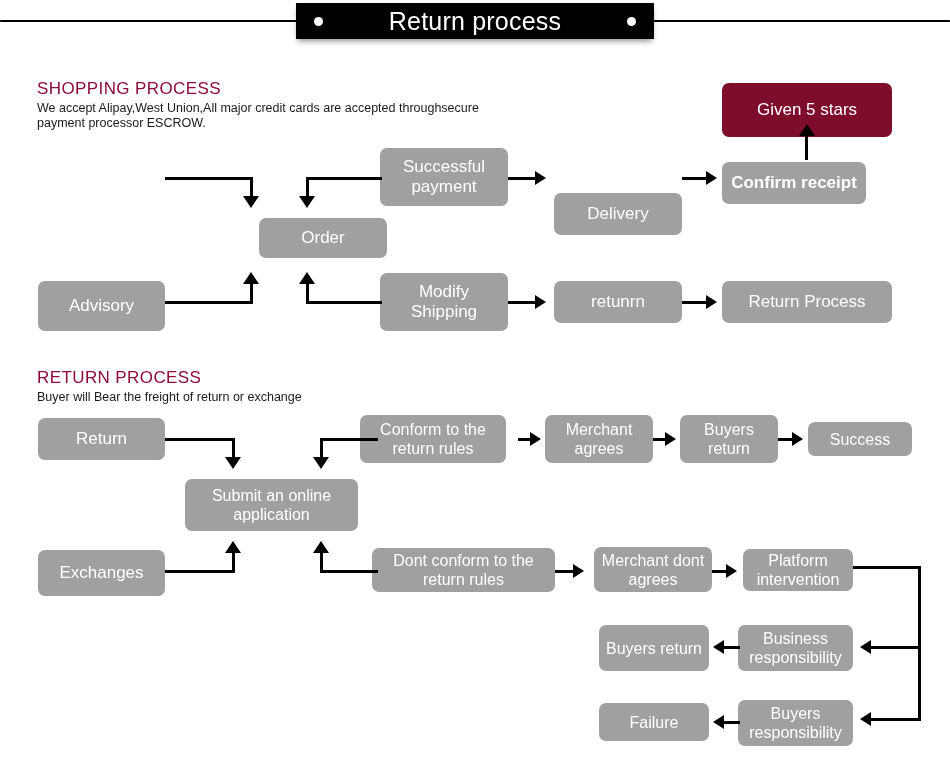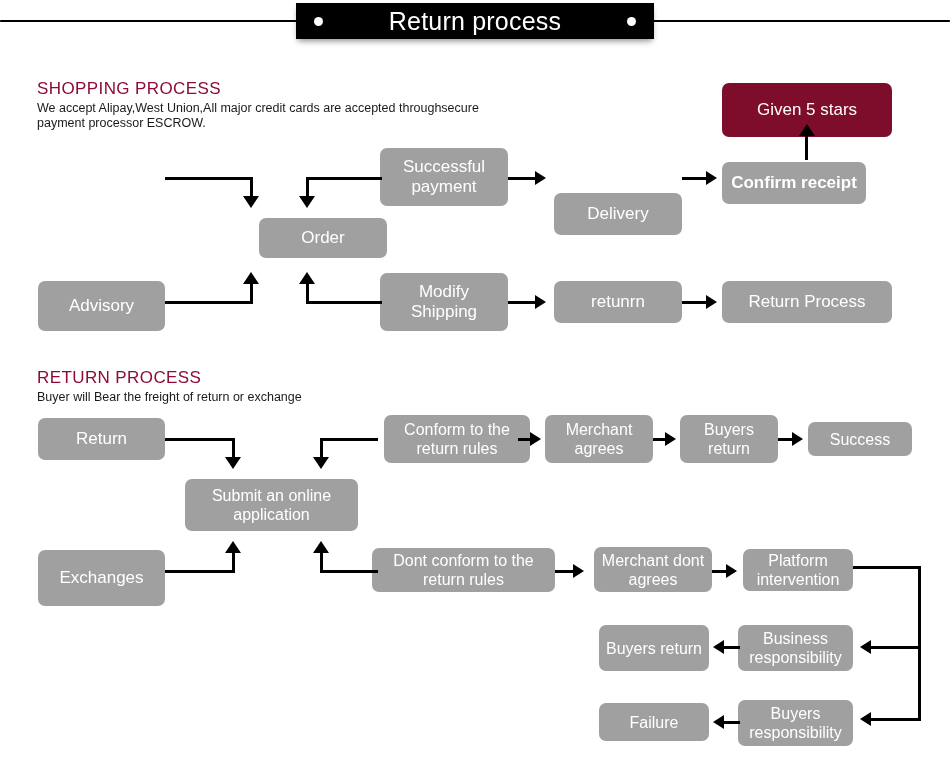--- a/index.html
+++ b/index.html
@@ -187,28 +187,28 @@
   <div class="ln-h" style="left:508px; top:301px; width:30px;"></div>
   <div class="arw right" style="left:535px; top:295px;"></div>
 
   <div class="ln-h" style="left:682px; top:301px; width:26px;"></div>
   <div class="arw right" style="left:706px; top:295px;"></div>
 
   <div class="sec-title" style="left:37px; top:368px;">RETURN PROCESS</div>
   <div class="sec-sub" style="left:37px; top:390px; width:470px;">Buyer will Bear the freight of return or exchange</div>
 
   <div class="box" style="left:38px; top:418px; width:127px; height:42px;">Return</div>
-  <div class="box small" style="left:384px; top:415px; width:146px; height:48px;">Conform to the return rules</div>
+  <div class="box small" style="left:360px; top:415px; width:146px; height:48px;">Conform to the return rules</div>
   <div class="box small" style="left:545px; top:415px; width:108px; height:48px;">Merchant agrees</div>
   <div class="box small" style="left:680px; top:415px; width:98px; height:48px;">Buyers return</div>
   <div class="box small" style="left:808px; top:422px; width:104px; height:34px;">Success</div>
 
   <div class="box small" style="left:185px; top:479px; width:173px; height:52px;">Submit an online application</div>
 
-  <div class="box" style="left:38px; top:550px; width:127px; height:56px;">Exchanges</div>
+  <div class="box" style="left:38px; top:550px; width:127px; height:46px;">Exchanges</div>
   <div class="box small" style="left:372px; top:548px; width:183px; height:44px;">Dont conform to the return rules</div>
   <div class="box small" style="left:594px; top:547px; width:118px; height:45px;">Merchant dont agrees</div>
   <div class="box small" style="left:743px; top:549px; width:110px; height:42px;">Platform intervention</div>
 
   <div class="box small" style="left:738px; top:625px; width:115px; height:46px;">Business responsibility</div>
   <div class="box small" style="left:599px; top:625px; width:110px; height:46px;">Buyers return</div>
 
   <div class="box small" style="left:738px; top:700px; width:115px; height:46px;">Buyers responsibility</div>
   <div class="box small" style="left:599px; top:703px; width:110px; height:38px;">Failure</div>
 

